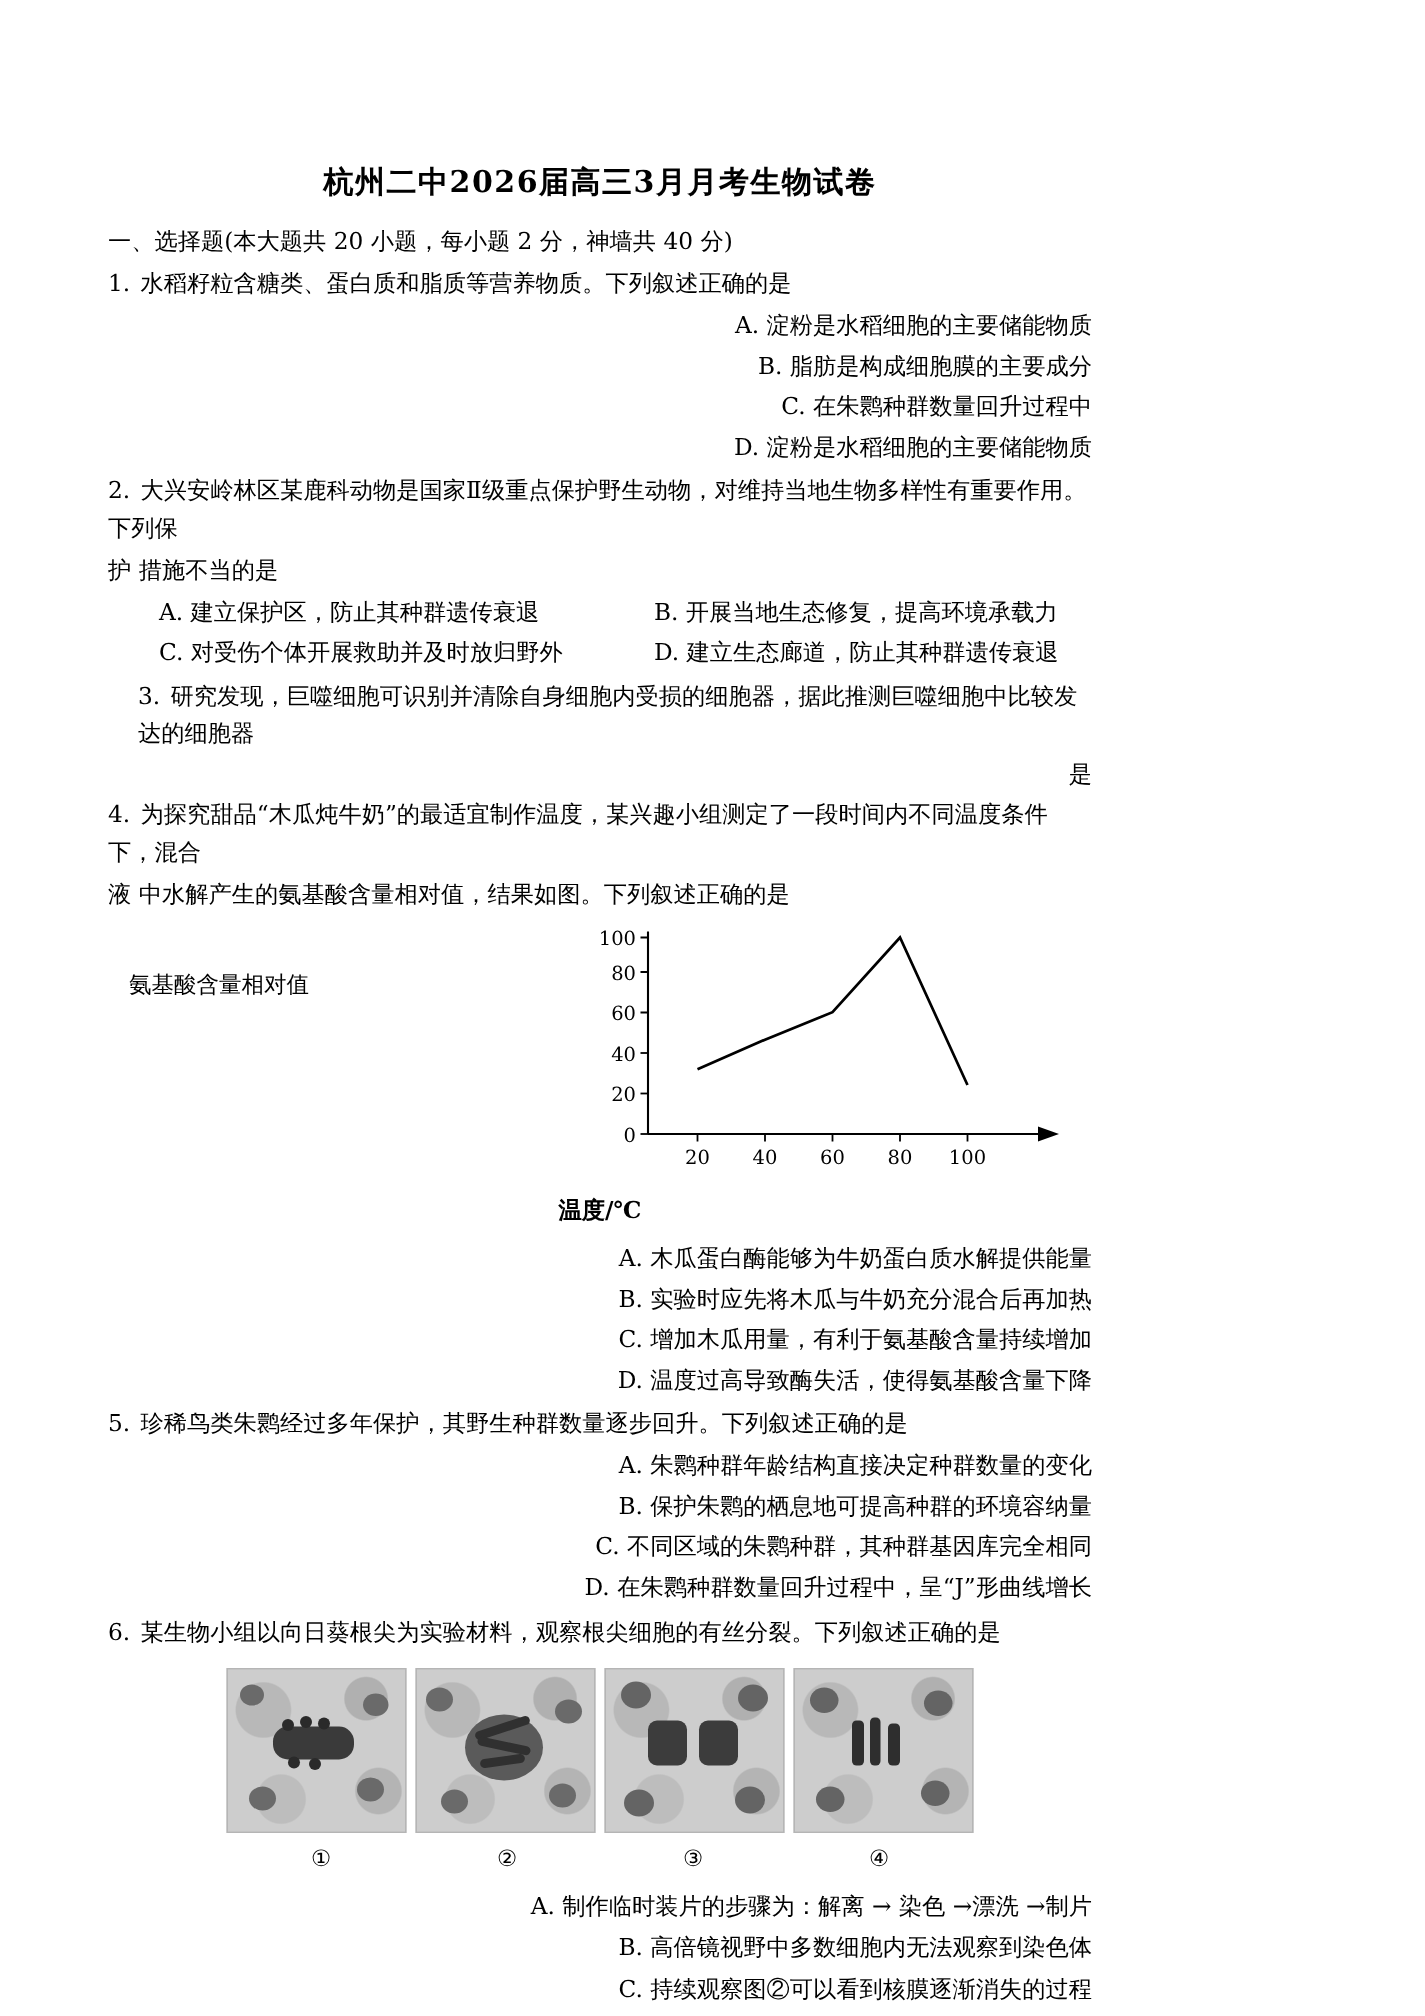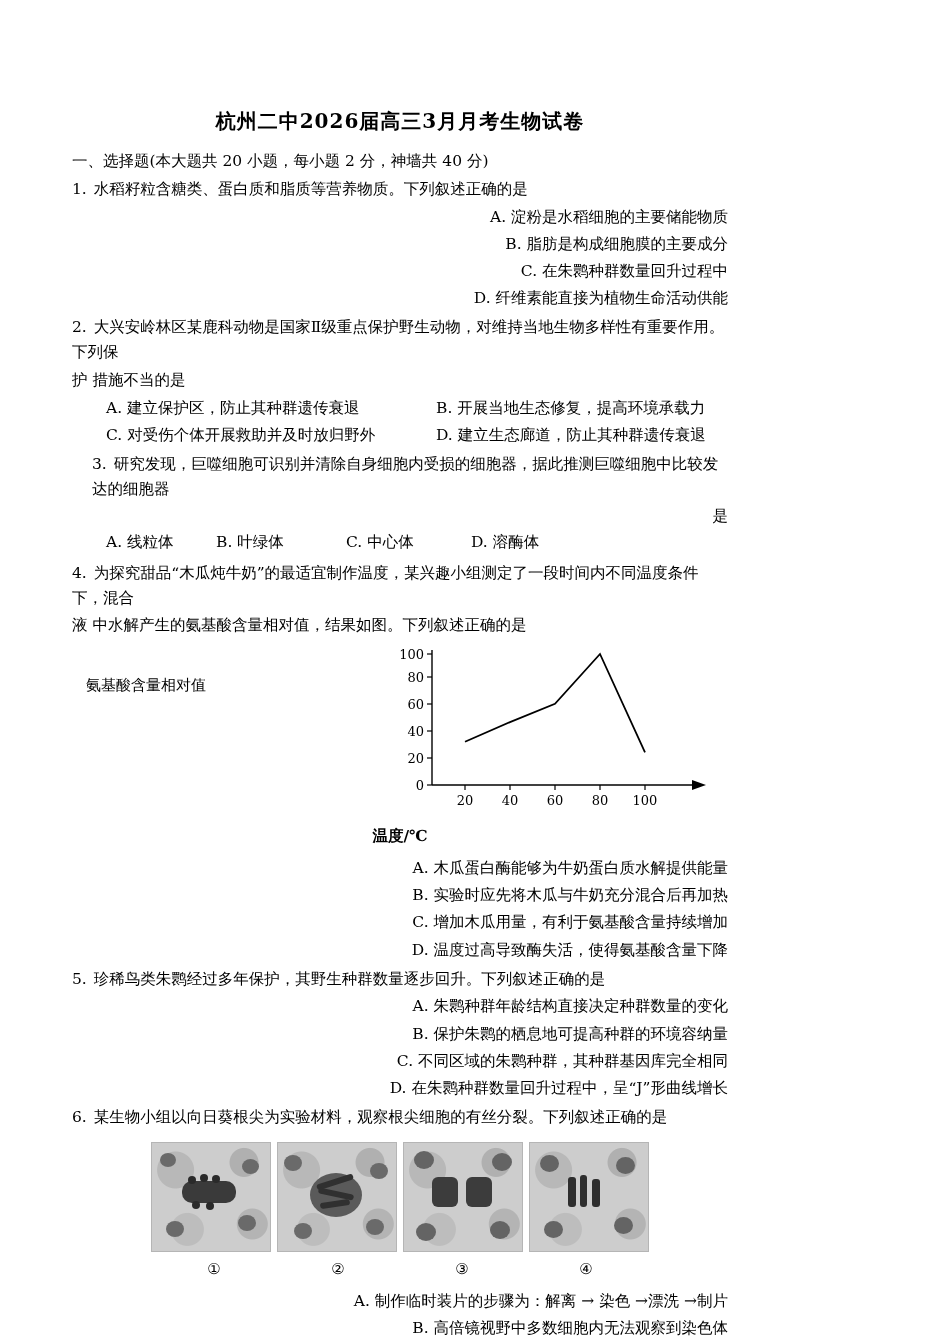--- a/index.html
+++ b/index.html
@@ -166,21 +166,21 @@
 
   <div>
     <div class="q-stem">
       <span class="num">1.</span>
       <span>水稻籽粒含糖类、蛋白质和脂质等营养物质。下列叙述正确的是</span>
     </div>
     <div class="opts">
       <div class="opt">A. 淀粉是水稻细胞的主要储能物质</div>
       <div class="opt">B. 脂肪是构成细胞膜的主要成分</div>
       <div class="opt">C. 在朱鹮种群数量回升过程中</div>
-      <div class="opt">D. 纤维素能直接为植物生命活动供能</div>
+      <div class="opt">D. 淀粉是水稻细胞的主要储能物质</div>
     </div>
   </div>
 
   <div>
     <div class="q-stem">
       <span class="num">2.</span>
       <span>大兴安岭林区某鹿科动物是国家Ⅱ级重点保护野生动物，对维持当地生物多样性有重要作用。下列保</span>
     </div>
     <div class="hang">护 措施不当的是</div>
     <div class="opts">
@@ -194,26 +194,20 @@
       </div>
     </div>
   </div>
 
   <div>
     <div class="q-stem" style="padding-left:20px;">
       <span class="num">3.</span>
       <span>研究发现，巨噬细胞可识别并清除自身细胞内受损的细胞器，据此推测巨噬细胞中比较发达的细胞器</span>
     </div>
     <div class="right-frag">是</div>
-    <div class="opt-inline">
-      <span class="c1">A. 线粒体</span>
-      <span class="c2">B. 叶绿体</span>
-      <span class="c3">C. 中心体</span>
-      <span>D. 溶酶体</span>
-    </div>
   </div>
 
   <div>
     <div class="q-stem">
       <span class="num">4.</span>
       <span>为探究甜品“木瓜炖牛奶”的最适宜制作温度，某兴趣小组测定了一段时间内不同温度条件下，混合</span>
     </div>
     <div class="hang">液 中水解产生的氨基酸含量相对值，结果如图。下列叙述正确的是</div>
 
     <div class="chart-wrap">

